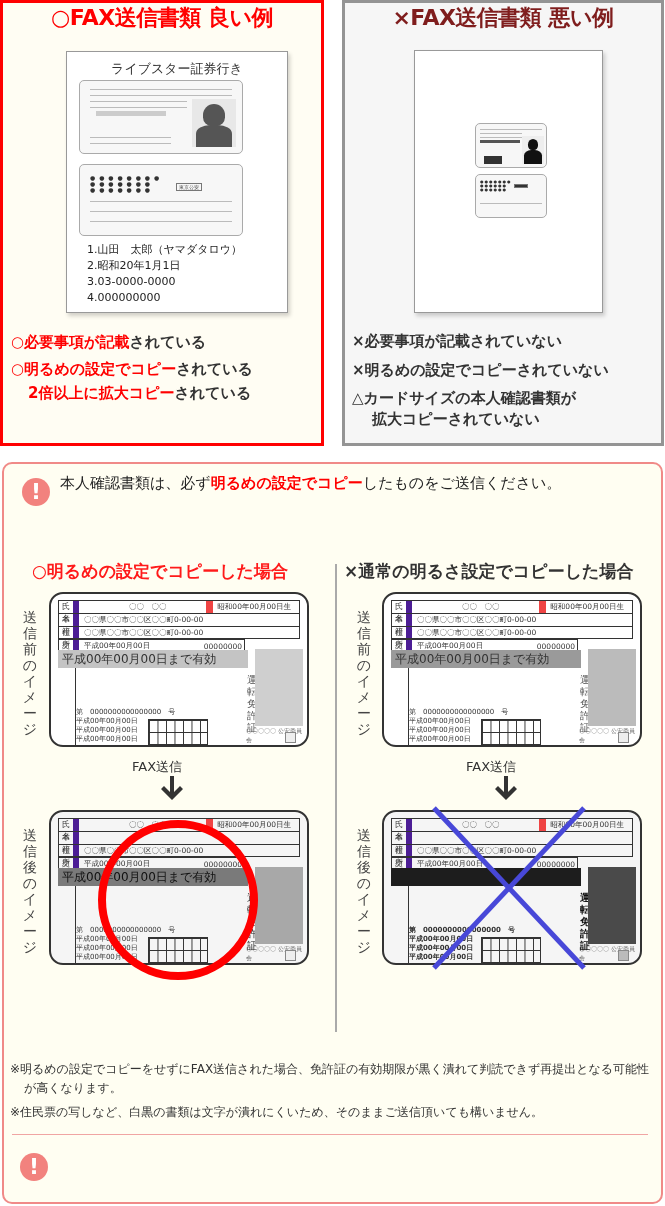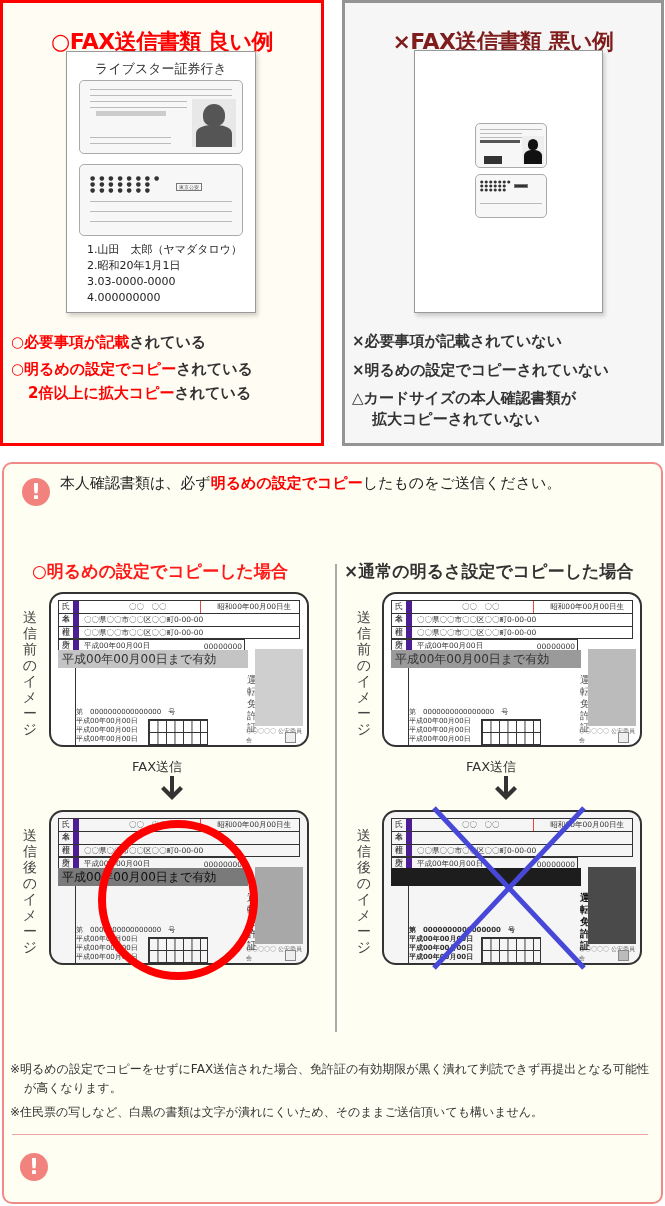--- a/index.html
+++ b/index.html
@@ -1,27 +1,27 @@
 <!DOCTYPE html>
 <html><head>
 <meta charset="utf-8">
 <style>
   * { box-sizing: border-box; margin: 0; padding: 0; }
   body { width: 665px; height: 1206px; background: #ffffff; font-family: "DejaVu Sans", sans-serif; position: relative; overflow: hidden; color: #333; }
 
   
-  .panel { position: absolute; top: 0; height: 446px; padding-top: 24px; }
+  .panel { position: absolute; top: 0; height: 446px; padding-top: 0; }
   .panel-good { left: 0; width: 324px; border: 3px solid #ff0000; background: #fffdf3; }
   .panel-bad { left: 342px; width: 322px; border: 3px solid #949494; background: #f6f6f6; }
   .panel-title { font-weight: bold; font-size: 22px; text-align: center; letter-spacing: -0.5px; line-height: 30px; }
   .panel-good .panel-title { color: #ff0000; }
   .panel-bad .panel-title { color: #7f1d1d; }
 
   .sheet { position: absolute; background: #fff; border: 1px solid #999; box-shadow: 2px 3px 4px rgba(0,0,0,0.18); }
-  .panel-good .sheet { left: 63px; top: 48px; width: 190px; height: 262px; }
+  .panel-good .sheet { left: 63px; top: 48px; width: 222px; height: 262px; }
   .panel-bad .sheet { left: 69px; top: 47px; width: 189px; height: 263px; }
   .sheet-title { text-align: center; font-size: 13px; margin-top: 8px; color: #333; }
   .mini-card { position: absolute; border: 1.5px solid #aaa; border-radius: 5px; background: #f7f7f7; overflow: hidden; }
   .mini-line { position: absolute; left: 6%; height: 1px; background: #bbb; }
   .mini-photo { position: absolute; background: #ddd; }
   .mini-head { position: absolute; background: #555; border-radius: 50% 50% 40% 40%; }
   .mini-body { position: absolute; background: #555; border-radius: 40% 40% 0 0; }
   .mini-dots { position: absolute; font-size: 6px; line-height: 6px; color: #333; letter-spacing: 1px; }
   .mini-stamp { position: absolute; border: 1px solid #777; font-size: 5px; padding: 0 2px; color: #555; }
   .sheet-list { position: absolute; left: 20px; top: 190px; font-size: 11px; line-height: 16px; color: #222; }
@@ -42,21 +42,21 @@
   .col-good { left: 28px; color: #ff1a1a; }
   .col-bad { left: 340px; color: #333; }
   .divider-v { position: absolute; left: 331px; top: 100px; width: 2px; height: 468px; background: #aaa; }
 
   .side-label { position: absolute; width: 16px; font-size: 14px; line-height: 16px; color: #444; text-align: center; }
 
   .card { position: absolute; width: 260px; height: 155px; border: 2px solid #333; border-radius: 14px; background: #fff; overflow: hidden; font-size: 8px; color: #333; }
   .card .row { position: absolute; left: 7px; right: 7px; height: 13px; border: 1px solid #333; border-bottom: none; display: flex; align-items: center; }
   .card .lab { width: 20px; border-right: 6px solid #4c1d95; height: 100%; font-size: 8px; line-height: 12px; text-align: center; }
   .card .val { padding-left: 5px; font-size: 7.5px; }
-  .card .bday { position: absolute; right: 8px; font-size: 7.5px; border-left: 1px solid #ef4444; padding-left: 16px; height: 100%; line-height: 12px; }
+  .card .bday { position: absolute; right: 8px; font-size: 7.5px; border-left: 7px solid #ef4444; padding-left: 4px; height: 100%; line-height: 12px; }
   .card .valid { position: absolute; left: 7px; top: 56px; width: 190px; height: 18px; background: #c4c4c4; font-size: 12px; line-height: 18px; padding-left: 4px; color: #333; }
   .card .photo { position: absolute; left: 204px; top: 55px; width: 48px; height: 77px; background: #cfcfcf; }
   .card .lic { position: absolute; left: 196px; top: 80px; width: 10px; font-size: 10px; line-height: 12px; color: #555; }
   .card .num { position: absolute; left: 25px; top: 113px; font-size: 7px; }
   .card .dates { position: absolute; left: 25px; top: 123px; font-size: 7px; line-height: 9px; }
   .card .grid { position: absolute; left: 97px; top: 125px; width: 60px; height: 28px; border: 1px solid #333; background-image: linear-gradient(90deg, #333 1px, transparent 1px), linear-gradient(#333 1px, transparent 1px); background-size: 8.5px 100%, 100% 12px; }
   .card .seal { position: absolute; left: 195px; top: 133px; font-size: 6px; color: #666; }
   .card .box { position: absolute; left: 234px; top: 138px; width: 11px; height: 11px; border: 1px solid #888; background: #eee; }
   .card .left-rule { position: absolute; left: 7px; top: 74px; width: 18px; height: 80px; border-right: 1.5px solid #333; }
   .card.after { background: #f5f5f5; }

